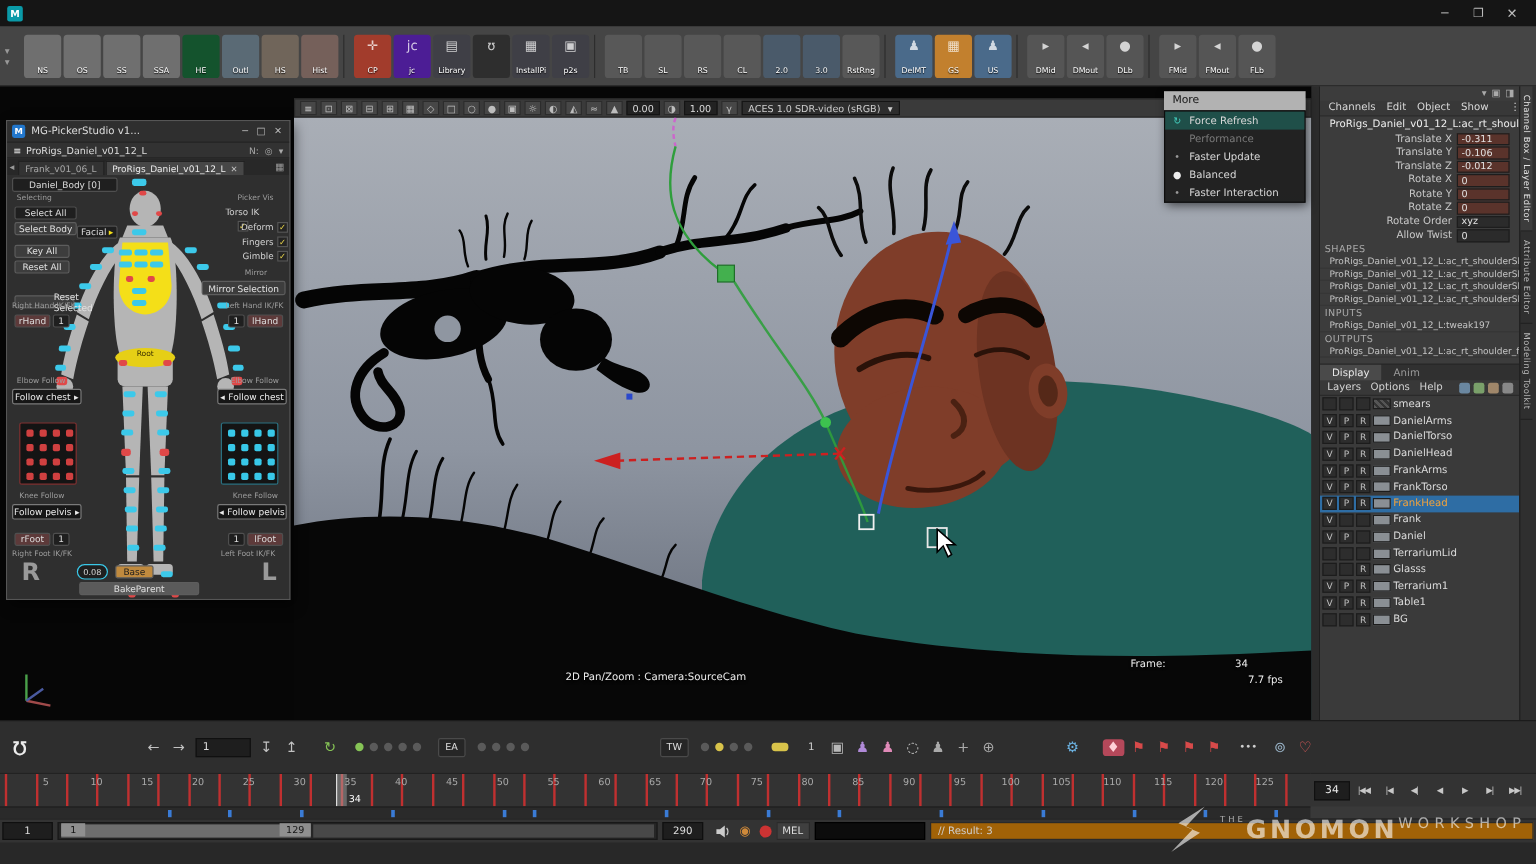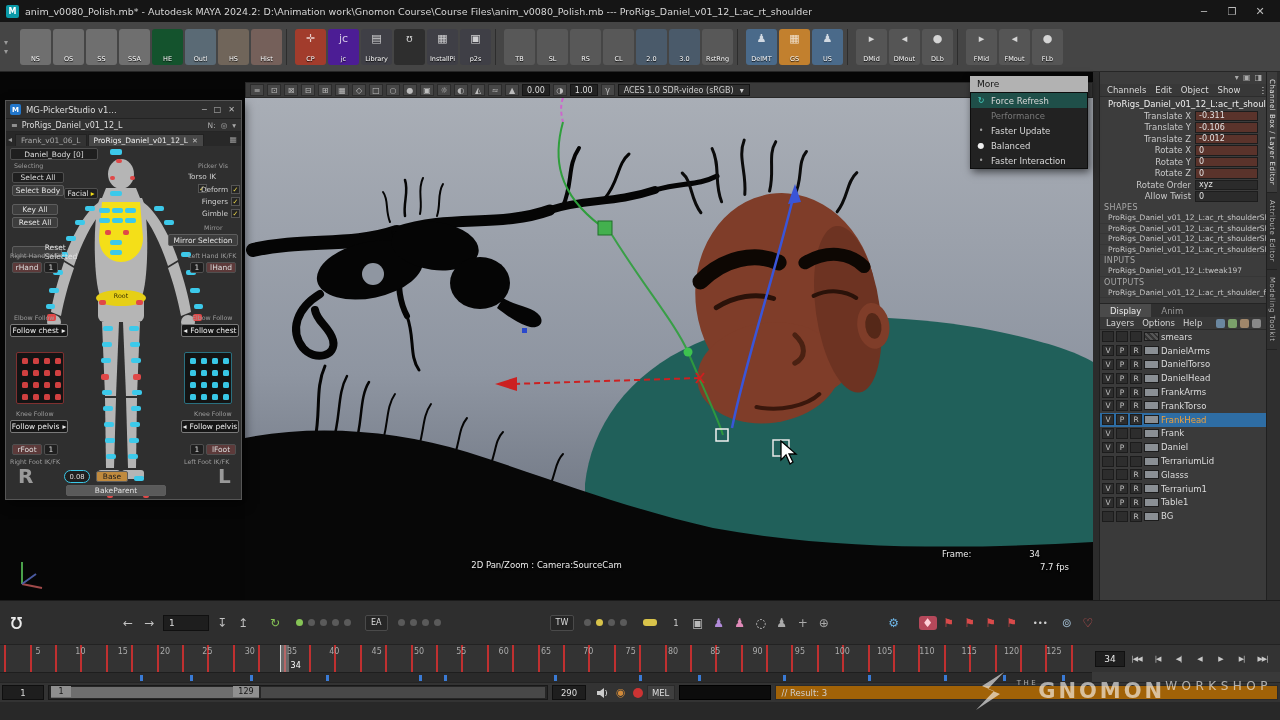--- a/index.html
+++ b/index.html
@@ -53,21 +53,21 @@
 
   
   #right-splitter{position:absolute;left:1093px;top:72px;width:6px;height:528px;background:#2c2c2c;}
   #right-panel{position:absolute;left:1099px;top:72px;width:167px;height:528px;background:#3c3c3c;border-left:1px solid #1f1f1f;overflow:hidden;}
   #rp-topicons{height:12px;display:flex;justify-content:flex-end;gap:4px;padding:1px 4px;color:#aaa;font-size:8px;}
   #cb-menus{height:13px;display:flex;gap:9px;padding:0 7px;align-items:center;color:#d8d8d8;font-size:8.5px;background:#383838;border-bottom:1px solid #2c2c2c;}
   #cb-menus .spacer{flex:1;}
   #cb-node{height:13px;display:flex;align-items:center;padding:0 8px;color:#eee;font-size:8.5px;white-space:nowrap;overflow:hidden;}
   .cb-row{height:11.5px;display:flex;align-items:center;}
   .cb-name{flex:1;text-align:right;padding-right:4px;color:#c8c8c8;font-size:8.5px;white-space:nowrap;}
-  .cb-val{width:63px;height:10.5px;background:#2b2b2b;border:1px solid #1d1d1d;color:#e2e2e2;font-size:8px;display:flex;align-items:center;padding:0 3px;margin-right:8px;}
+  .cb-val{width:44px;height:10.5px;background:#2b2b2b;border:1px solid #1d1d1d;color:#e2e2e2;font-size:8px;display:flex;align-items:center;padding:0 3px;margin-right:8px;}
   .cb-val.keyed{background:#5a332b;}
   .cb-sec{height:11px;display:flex;align-items:center;color:#a8a8a8;font-size:8px;padding-left:4px;letter-spacing:.4px;}
   .cb-item{height:10.5px;display:flex;align-items:center;color:#c4c4c4;font-size:7.5px;padding-left:8px;white-space:nowrap;overflow:hidden;border-bottom:1px solid #363636;}
 
   #layer-editor{position:absolute;left:0;top:231px;width:167px;bottom:0;background:#3a3a3a;border-top:1px solid #242424;}
   #le-tabs{height:13px;display:flex;background:#303030;}
   .le-tab{padding:0 10px;display:flex;align-items:center;font-size:8.5px;color:#999;}
   .le-tab.active{background:#4a4a4a;color:#e8e8e8;}
   #le-menus{height:13px;display:flex;align-items:center;gap:8px;padding:0 6px;color:#d4d4d4;font-size:8.5px;background:#383838;border-bottom:1px solid #2a2a2a;}
   #le-icons{margin-left:auto;display:flex;gap:3px;}
@@ -154,21 +154,20 @@
   #wm-gnomon{font-size:21px;font-weight:bold;letter-spacing:3px;}
   #wm-workshop{font-size:12px;letter-spacing:4.5px;}
 </style>
 </head>
 <body>
 
 <div id="app">
 
   <div id="title-bar">
     <span class="maya-ic">M</span>
-    <span id="title-text">anim_v0080_Polish.mb* - Autodesk MAYA 2024.2: D:\Animation work\Gnomon Course\Course Files\anim_v0080_Polish.mb --- ProRigs_Daniel_v01_12_L:ac_rt_shoulder</span>
     <span id="win-controls">
       <span class="win-btn">─</span>
       <span class="win-btn">❐</span>
       <span class="win-btn">✕</span>
     </span>
   </div>
 
   <div id="shelf">
     <span id="shelf-tab-ic">▾<br>▾</span>
     <div id="shelf-items" style="display:flex;align-items:center;gap:2px;">

